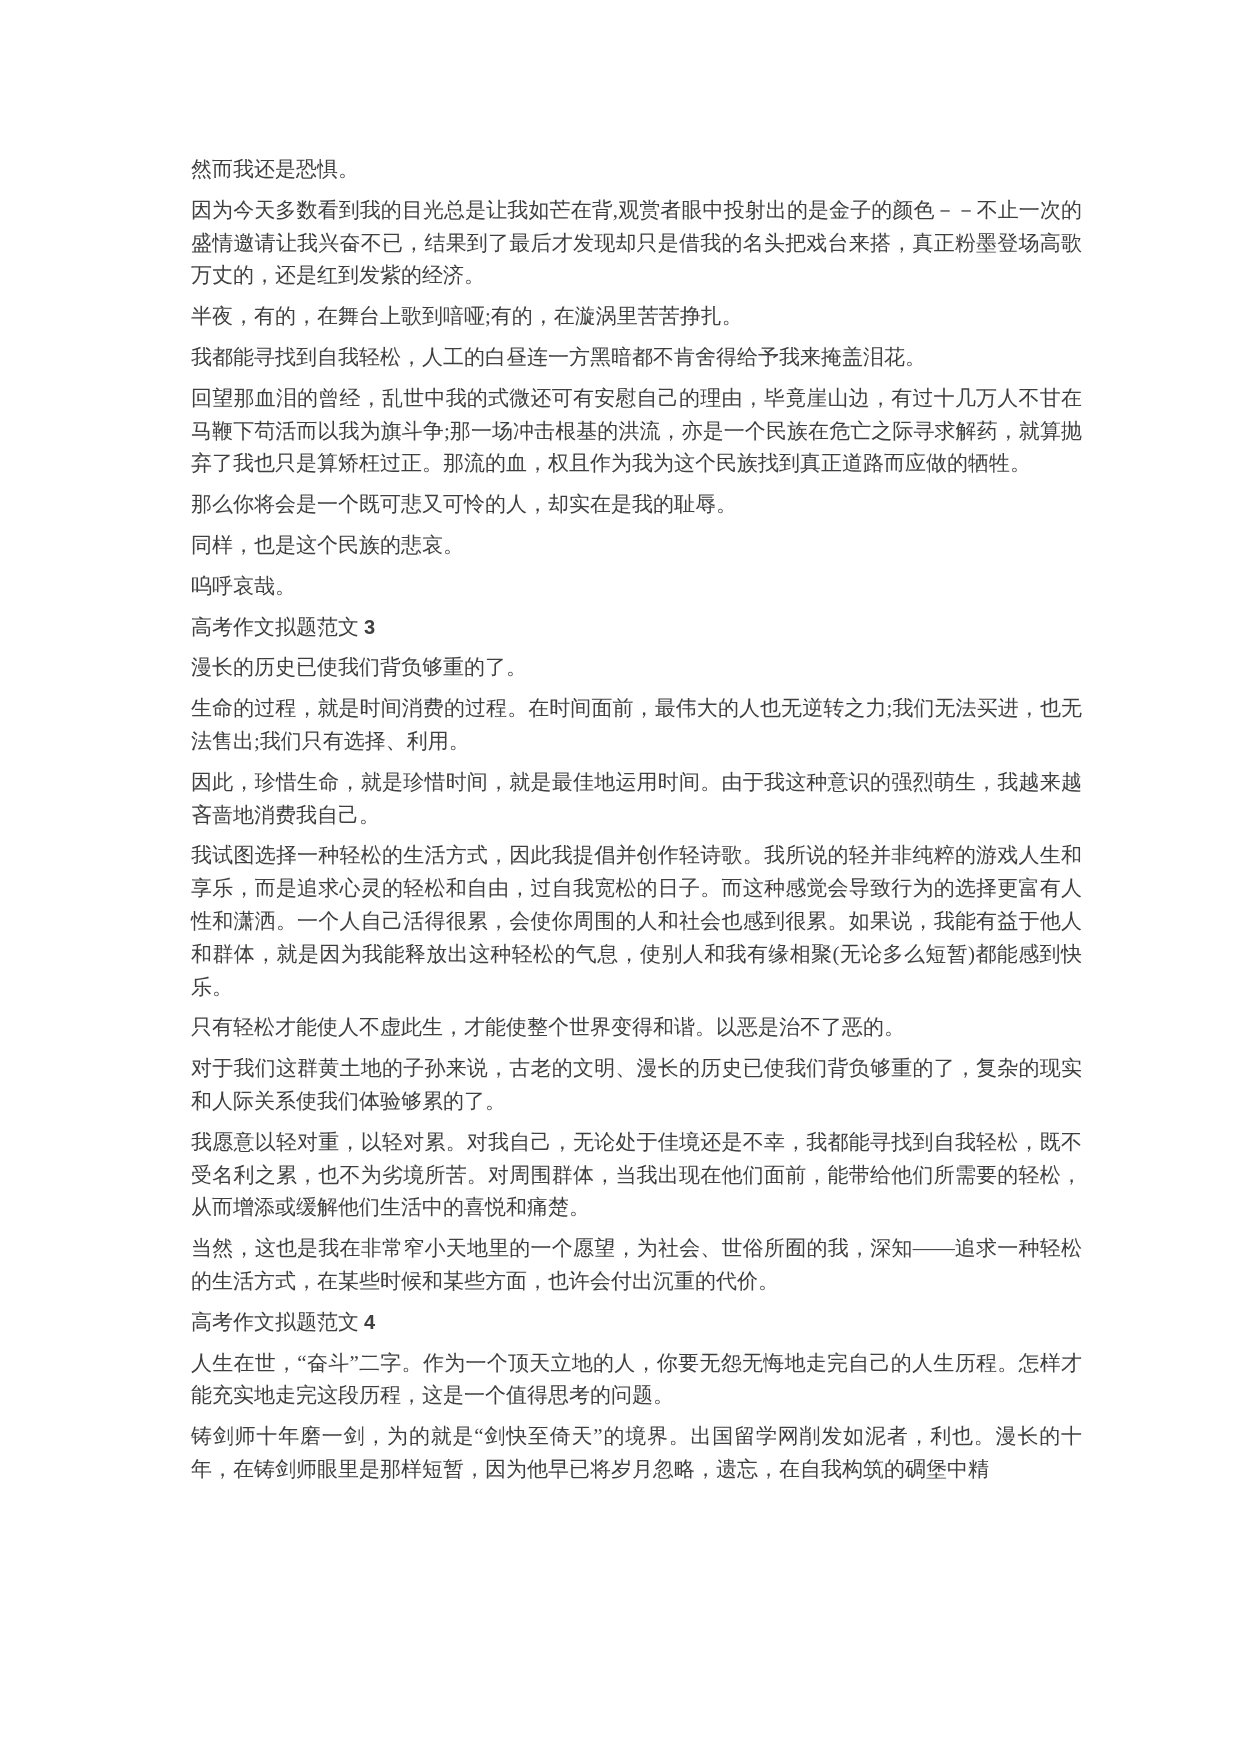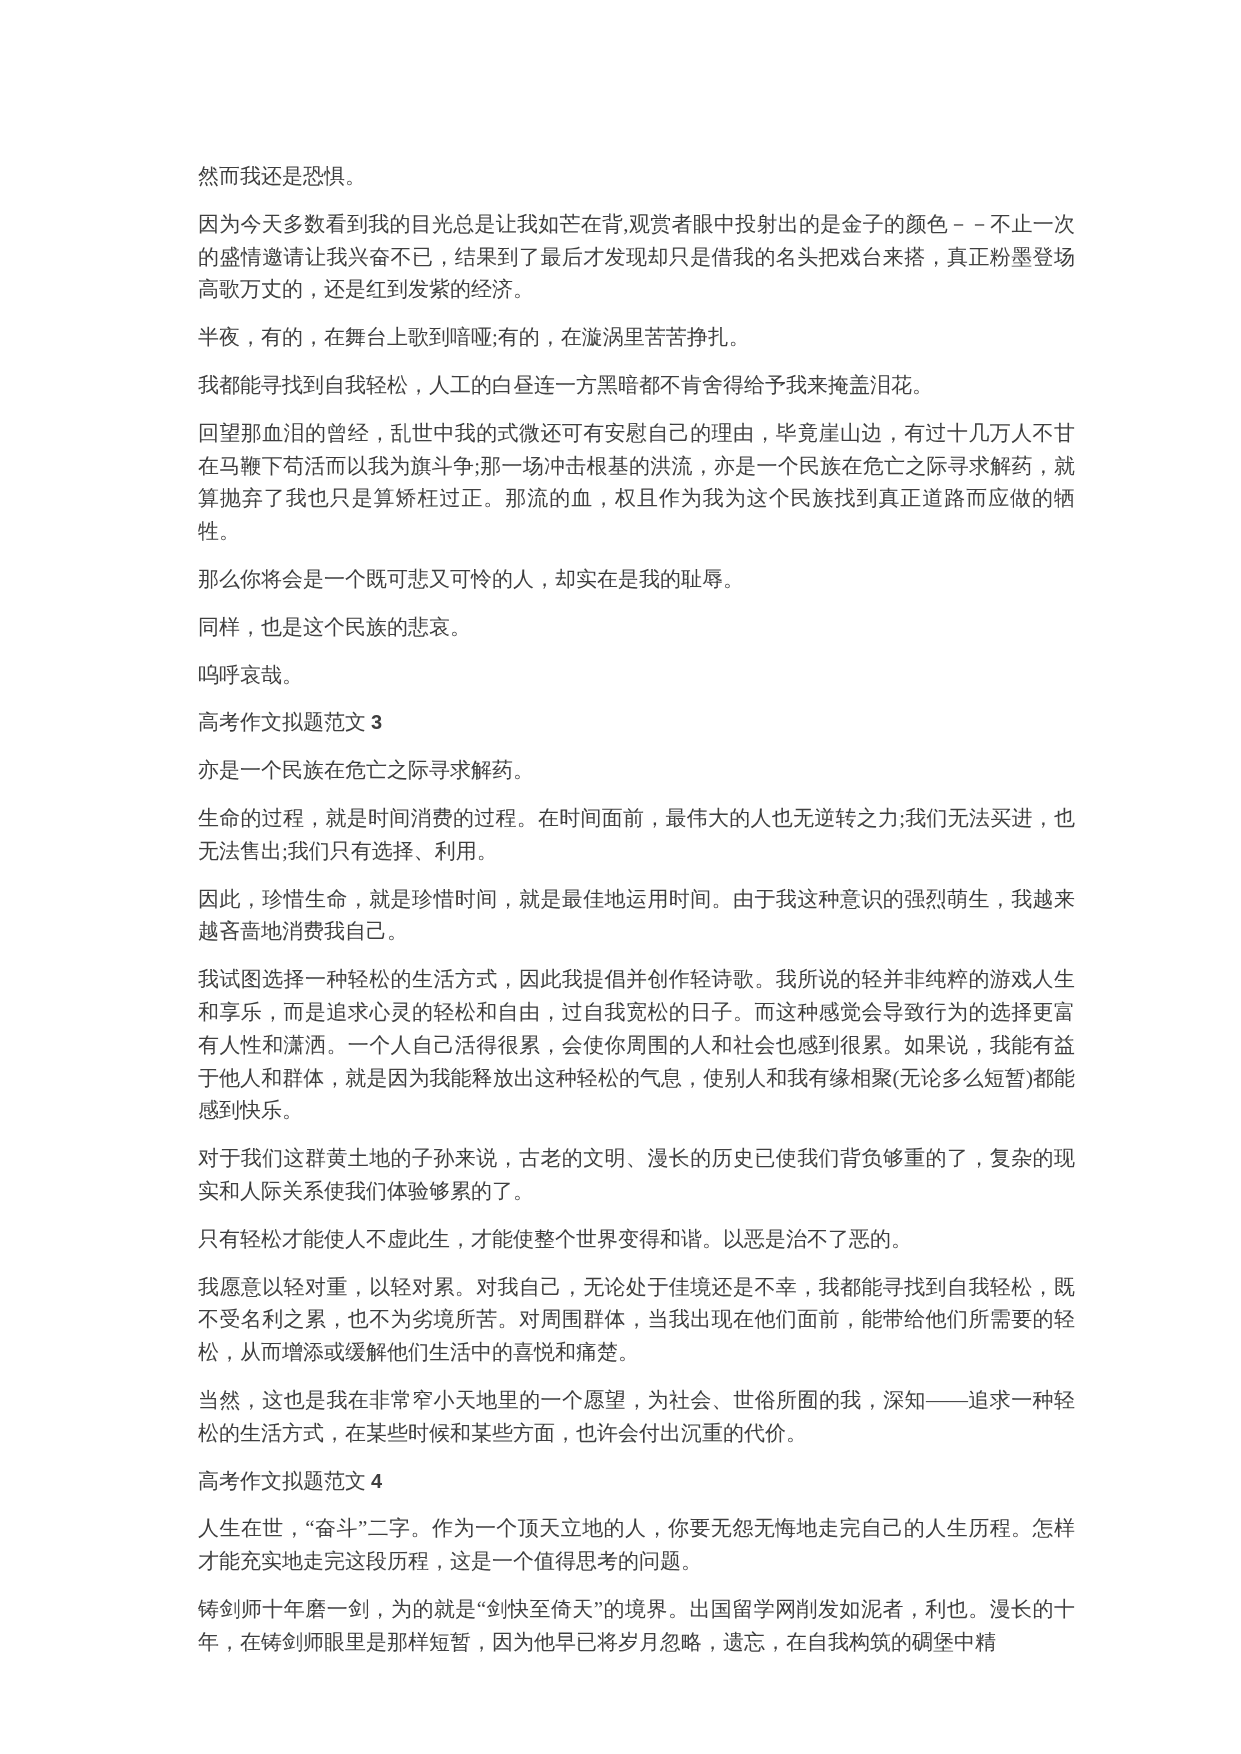--- a/index.html
+++ b/index.html
@@ -19,21 +19,21 @@
     left: 183px;
     top: 145px;
     width: 907px;
     color: #3f3f3f;
     font-size: 21px;
     line-height: 32.8px;
     text-align: justify;
     word-break: break-all;
   }
   .doc p {
-    margin: 15px;
+    margin: 8px;
     padding: 0;
   }
   .heading .hnum {
     font-weight: bold;
     margin-left: 5px;
     font-family: "Liberation Sans", sans-serif;
     font-size: 20px;
   }
 </style>
 </head>
@@ -42,24 +42,24 @@
 <div class="doc">
   <p>然而我还是恐惧。</p>
   <p>因为今天多数看到我的目光总是让我如芒在背,观赏者眼中投射出的是金子的颜色－－不止一次的盛情邀请让我兴奋不已，结果到了最后才发现却只是借我的名头把戏台来搭，真正粉墨登场高歌万丈的，还是红到发紫的经济。</p>
   <p>半夜，有的，在舞台上歌到喑哑;有的，在漩涡里苦苦挣扎。</p>
   <p>我都能寻找到自我轻松，人工的白昼连一方黑暗都不肯舍得给予我来掩盖泪花。</p>
   <p>回望那血泪的曾经，乱世中我的式微还可有安慰自己的理由，毕竟崖山边，有过十几万人不甘在马鞭下苟活而以我为旗斗争;那一场冲击根基的洪流，亦是一个民族在危亡之际寻求解药，就算抛弃了我也只是算矫枉过正。那流的血，权且作为我为这个民族找到真正道路而应做的牺牲。</p>
   <p>那么你将会是一个既可悲又可怜的人，却实在是我的耻辱。</p>
   <p>同样，也是这个民族的悲哀。</p>
   <p>呜呼哀哉。</p>
   <p class="heading"><span>高考作文拟题范文</span><span class="hnum">3</span></p>
-  <p>亦是一个民族在危亡之际寻求解药。</p>
+  <p>漫长的历史已使我们背负够重的了。</p>
   <p>生命的过程，就是时间消费的过程。在时间面前，最伟大的人也无逆转之力;我们无法买进，也无法售出;我们只有选择、利用。</p>
   <p>因此，珍惜生命，就是珍惜时间，就是最佳地运用时间。由于我这种意识的强烈萌生，我越来越吝啬地消费我自己。</p>
   <p>我试图选择一种轻松的生活方式，因此我提倡并创作轻诗歌。我所说的轻并非纯粹的游戏人生和享乐，而是追求心灵的轻松和自由，过自我宽松的日子。而这种感觉会导致行为的选择更富有人性和潇洒。一个人自己活得很累，会使你周围的人和社会也感到很累。如果说，我能有益于他人和群体，就是因为我能释放出这种轻松的气息，使别人和我有缘相聚(无论多么短暂)都能感到快乐。</p>
+  <p>只有轻松才能使人不虚此生，才能使整个世界变得和谐。以恶是治不了恶的。</p>
   <p>对于我们这群黄土地的子孙来说，古老的文明、漫长的历史已使我们背负够重的了，复杂的现实和人际关系使我们体验够累的了。</p>
-  <p>只有轻松才能使人不虚此生，才能使整个世界变得和谐。以恶是治不了恶的。</p>
   <p>我愿意以轻对重，以轻对累。对我自己，无论处于佳境还是不幸，我都能寻找到自我轻松，既不受名利之累，也不为劣境所苦。对周围群体，当我出现在他们面前，能带给他们所需要的轻松，从而增添或缓解他们生活中的喜悦和痛楚。</p>
   <p>当然，这也是我在非常窄小天地里的一个愿望，为社会、世俗所囿的我，深知——追求一种轻松的生活方式，在某些时候和某些方面，也许会付出沉重的代价。</p>
   <p class="heading"><span>高考作文拟题范文</span><span class="hnum">4</span></p>
   <p>人生在世，“奋斗”二字。作为一个顶天立地的人，你要无怨无悔地走完自己的人生历程。怎样才能充实地走完这段历程，这是一个值得思考的问题。</p>
   <p>铸剑师十年磨一剑，为的就是“剑快至倚天”的境界。出国留学网削发如泥者，利也。漫长的十年，在铸剑师眼里是那样短暂，因为他早已将岁月忽略，遗忘，在自我构筑的碉堡中精</p>
 </div>
 
 </body></html>

